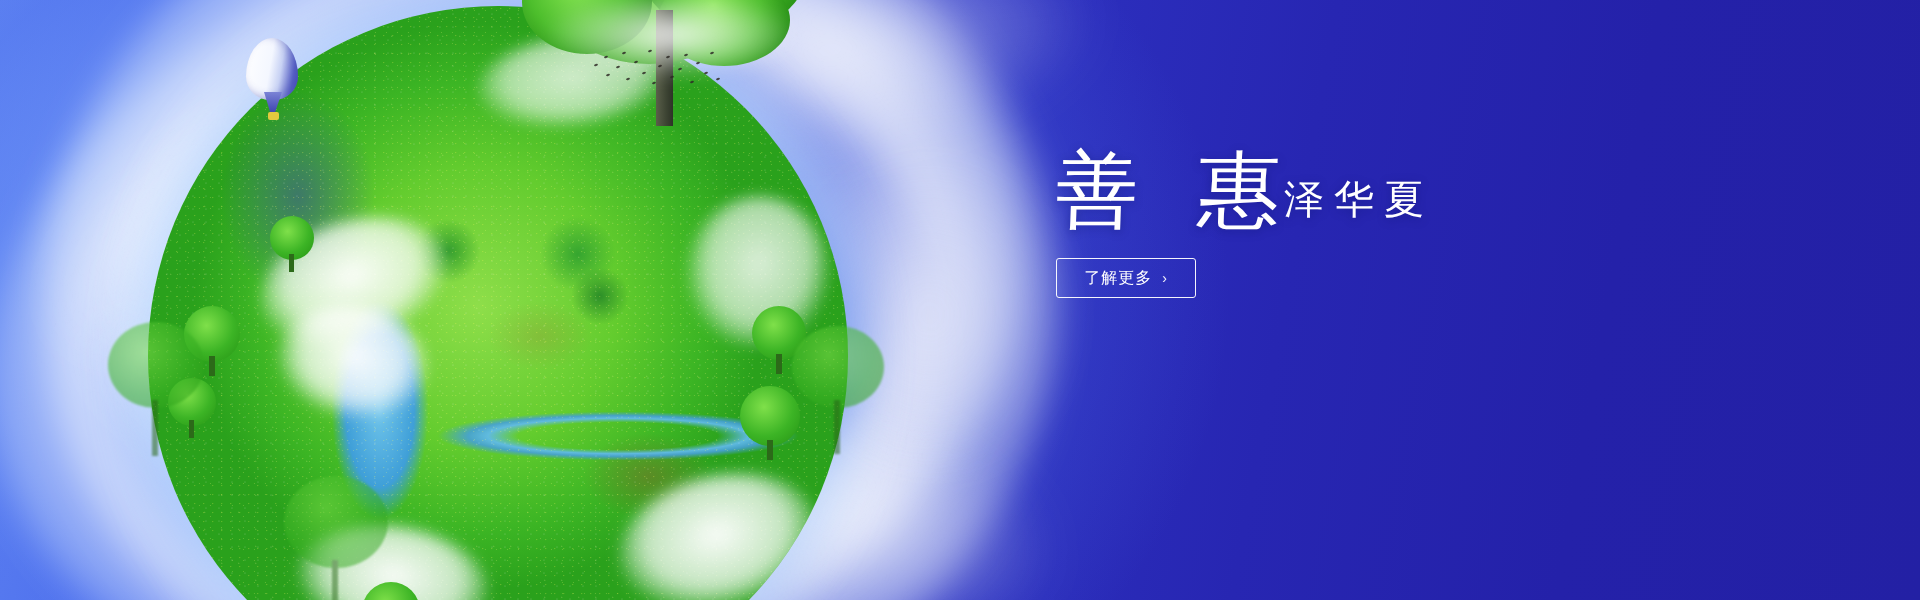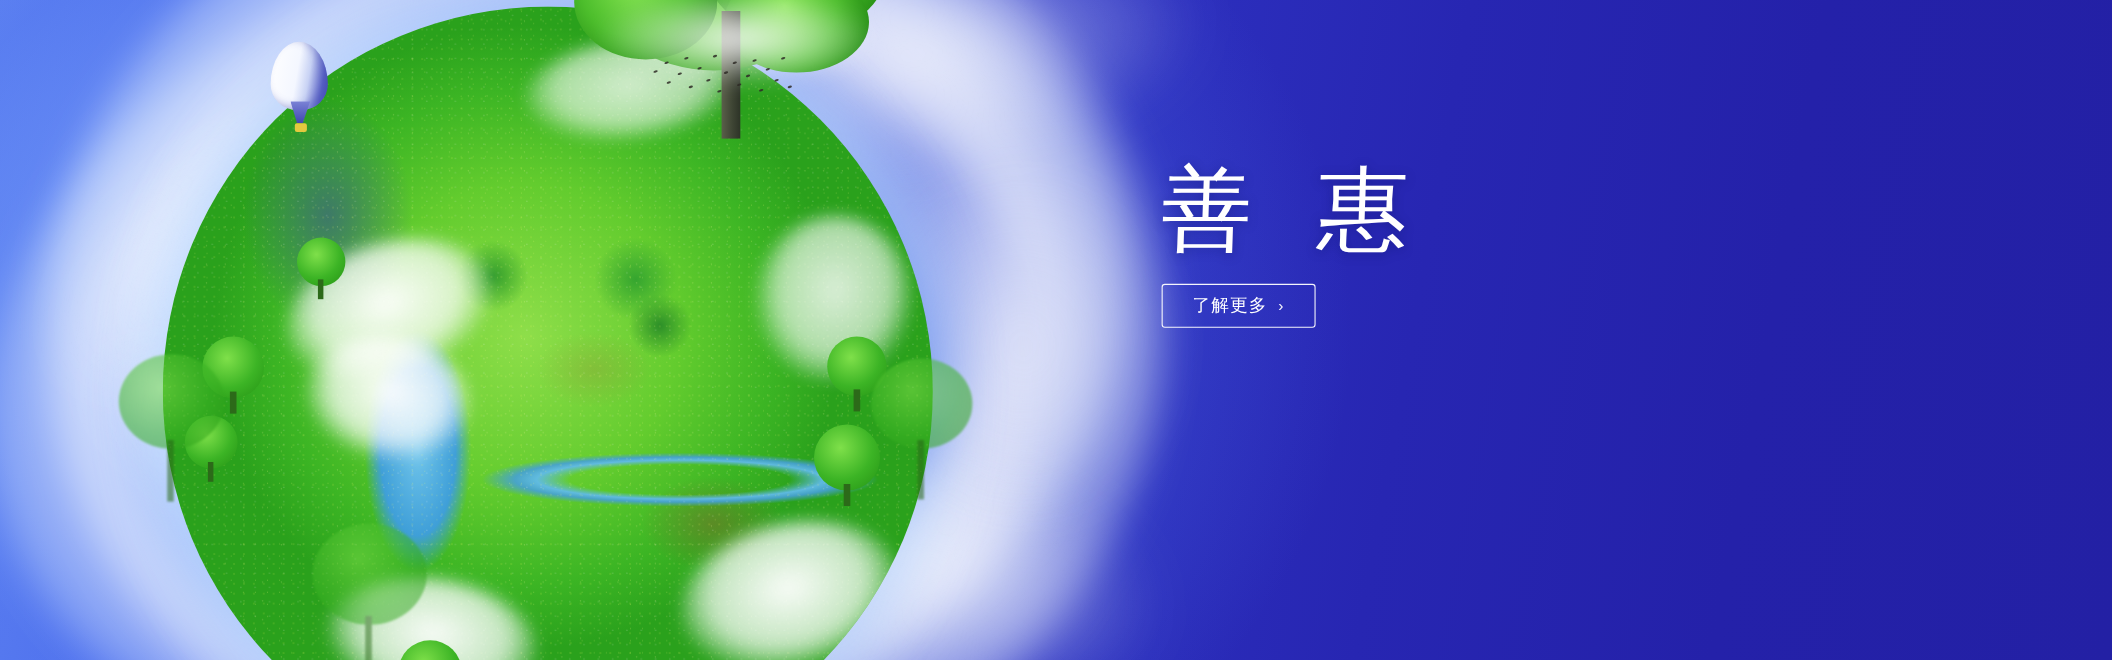--- a/index.html
+++ b/index.html
@@ -308,20 +308,21 @@
     <i style="left:118px;top:4px"></i>
       <i style="left:124px;top:30px"></i>
   </div>
 
   <div class="copy">
 
     <div class="headline">
       <span class="big">善</span>
       <span class="gap"></span>
       <span class="big">惠</span>
+      <span class="small">泽华夏</span>
     </div>
 
 
 
     <div class="cta">
       <span>了解更多</span>
       <span class="chev">›</span>
     </div>
 
   </div>

